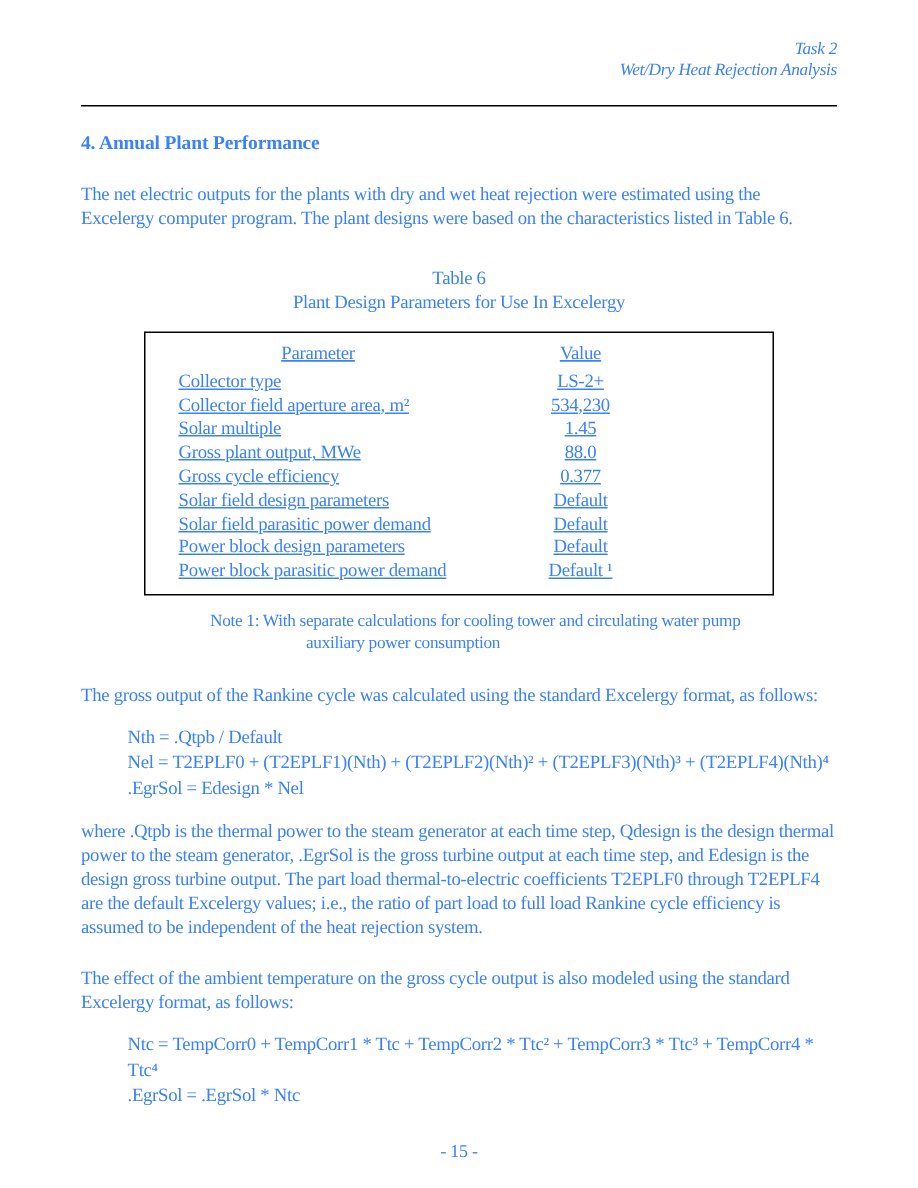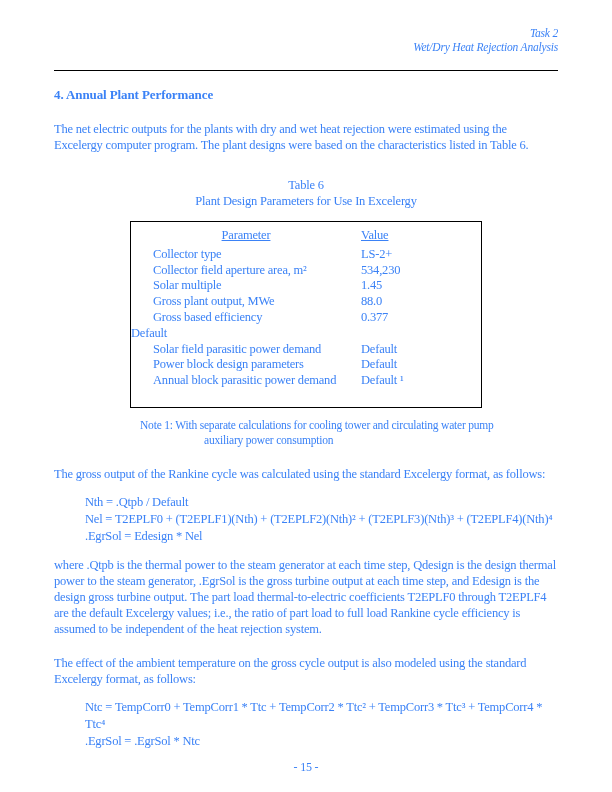--- a/index.html
+++ b/index.html
@@ -18,29 +18,30 @@
     padding: 10px 54px 0 54px;
     overflow: hidden;
   }
   .header-block { text-align: right; font-style: italic; font-size: 11.5px; line-height: 14px; margin-top: 2px; }
   .header-rule { border: none; border-top: 1px solid #000; margin-top: 16px; }
   .section-heading { font-weight: bold; font-size: 13px; margin-top: 16px; letter-spacing: -0.1px; }
   .subsection-heading { font-weight: bold; font-style: italic; font-size: 13px; margin-top: 26px; letter-spacing: -0.1px; }
   .para { margin-top: 18px; }
   .caption { text-align: center; margin-top: 24px; line-height: 16px; }
   .design-table {
-    width: 352px;
+    width: 420px;
     margin: 12px auto 0 auto;
     border: 1px solid #000;
-    padding: 6px 0 18px 0;
+    padding: 6px 0 7px 0;
+    text-decoration: underline;
   }
   .t-row { display: flex; line-height: 15.8px; }
   .t-head { margin-bottom: 3px; }
   .t-param { width: 230px; padding-left: 22px; }
-  .t-value { width: 120px; text-align: left; }
+  .t-value { width: 120px; text-align: center; }
   .t-head .t-param { text-align: center; padding-left: 0; }
   .underlined { text-decoration: underline; }
   .table-note { font-size: 11.5px; line-height: 15px; margin-top: 10px; }
   .note-l1 { margin-left: 86px; }
   .note-l2 { margin-left: 150px; }
   .formula-block { margin-top: 12px; padding-left: 31px; line-height: 17px; }
   .para-tight { margin-top: 12px; }
   .page-footer {
     position: absolute;
     bottom: 31px;
@@ -85,36 +86,37 @@
     </div>
     <div class="t-row">
       <div class="t-param">Solar multiple</div>
       <div class="t-value">1.45</div>
     </div>
     <div class="t-row">
       <div class="t-param">Gross plant output, MWe</div>
       <div class="t-value">88.0</div>
     </div>
     <div class="t-row">
-      <div class="t-param">Gross based efficiency</div>
+      <div class="t-param">Gross cycle efficiency</div>
       <div class="t-value">0.377</div>
     </div>
     <div class="t-row">
+      <div class="t-param">Solar field design parameters</div>
       <div class="t-value">Default</div>
     </div>
     <div class="t-row">
       <div class="t-param">Solar field parasitic power demand</div>
       <div class="t-value">Default</div>
     </div>
     <div class="t-row">
       <div class="t-param">Power block design parameters</div>
       <div class="t-value">Default</div>
     </div>
     <div class="t-row">
-      <div class="t-param">Annual block parasitic power demand</div>
+      <div class="t-param">Power block parasitic power demand</div>
       <div class="t-value">Default ¹</div>
     </div>
   </div>
 
   <div class="table-note">
     <div class="note-l1">Note 1:  With separate calculations for cooling tower and circulating water pump</div>
     <div class="note-l2">auxiliary power consumption</div>
   </div>
 
 

